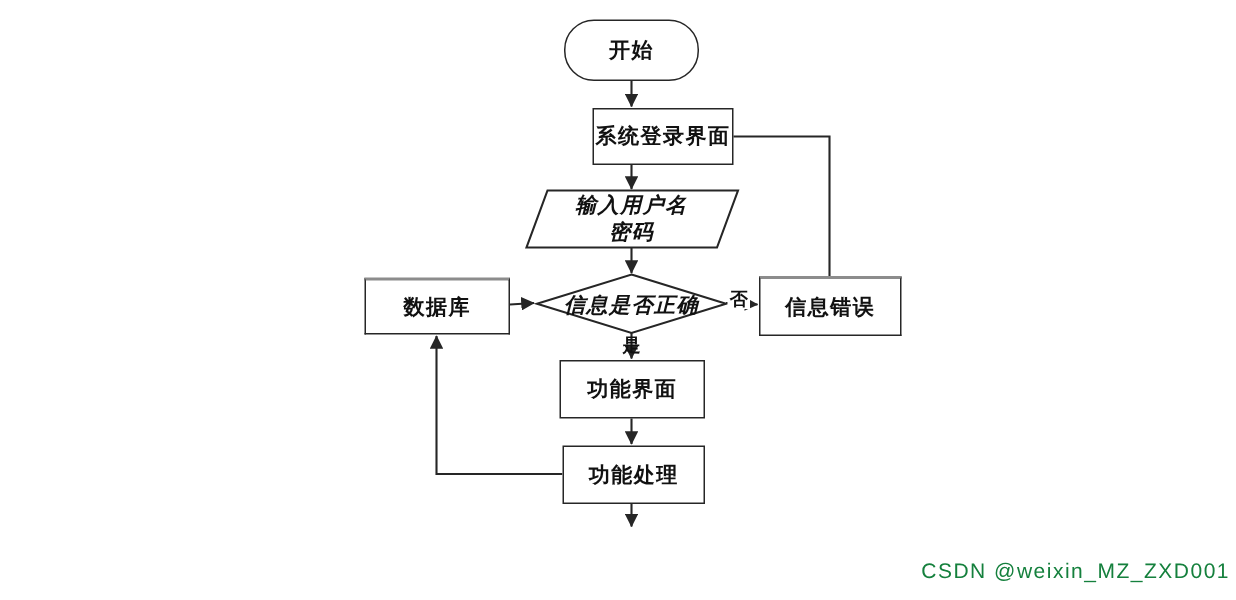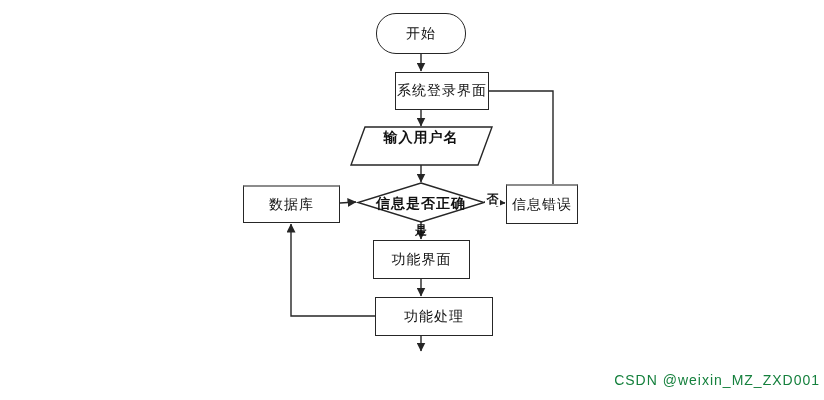--- a/index.html
+++ b/index.html
@@ -18,35 +18,36 @@
   }
   .node {
     position: absolute;
     box-sizing: border-box;
     border: 1.4px solid #262626;
     background: #ffffff;
     display: flex;
     align-items: center;
     justify-content: center;
     font-size: 14px;
-    font-weight: normal;
+    font-weight: bold;
     color: #111111;
     letter-spacing: 1px;
     white-space: nowrap;
   }
   .node.oval { border-radius: 20px; }
   .node.accent-top { border-top: 2px solid #8c8c8c; text-align: right; }
   .shape-text {
     position: absolute;
     text-align: center;
     font-size: 14px;
     font-weight: bold;
     color: #111111;
     letter-spacing: 1px;
     white-space: nowrap;
+    font-style: italic;
   }
   .edge-label {
     position: absolute;
     font-size: 12px;
     font-weight: bold;
     color: #111111;
     line-height: 13px;
     text-align: center;
   }
   .edge-label.masked { background: #ffffff; padding: 0 1px; }
@@ -97,35 +98,36 @@
   </div>
 
   <div class="node" style="left:375px; top:72px; width:94px; height:38px;margin-left:20px;">
     <span>系统登录界面</span>
   </div>
 
   <div class="node accent-top" style="left:243px; top:185px; width:97px; height:38px;">
     <span>数据库</span>
   </div>
 
-  <div class="node accent-top" style="left:506px; top:184px; width:72px; height:40px;">
+  <div class="node accent-top" style="left:506px; top:184px; width:95px; height:40px;">
     <span>信息错误</span>
   </div>
 
   <div class="node" style="left:373px; top:240px; width:97px; height:39px;">
     <span>功能界面</span>
   </div>
 
-  <div class="node" style="left:375px; top:297px; width:118px; height:39px;">
+  <div class="node" style="left:375px; top:297px; width:95px; height:39px;">
     <span>功能处理</span>
   </div>
 
 
   <div class="shape-text" style="left:361px; top:129px; width:120px; line-height:18px;">
     <div>输入用户名</div>
+    <div>密码</div>
   </div>
 
   <div class="shape-text" style="left:358px; top:195px; width:126px;">信息是否正确</div>
 
   <div class="edge-label" style="left:413px; top:224px; width:16px;">是</div>
   <div class="edge-label masked" style="left:485px; top:193px; width:13px;">否</div>
 
   <div class="watermark">CSDN @weixin_MZ_ZXD001</div>
 
 </div>

